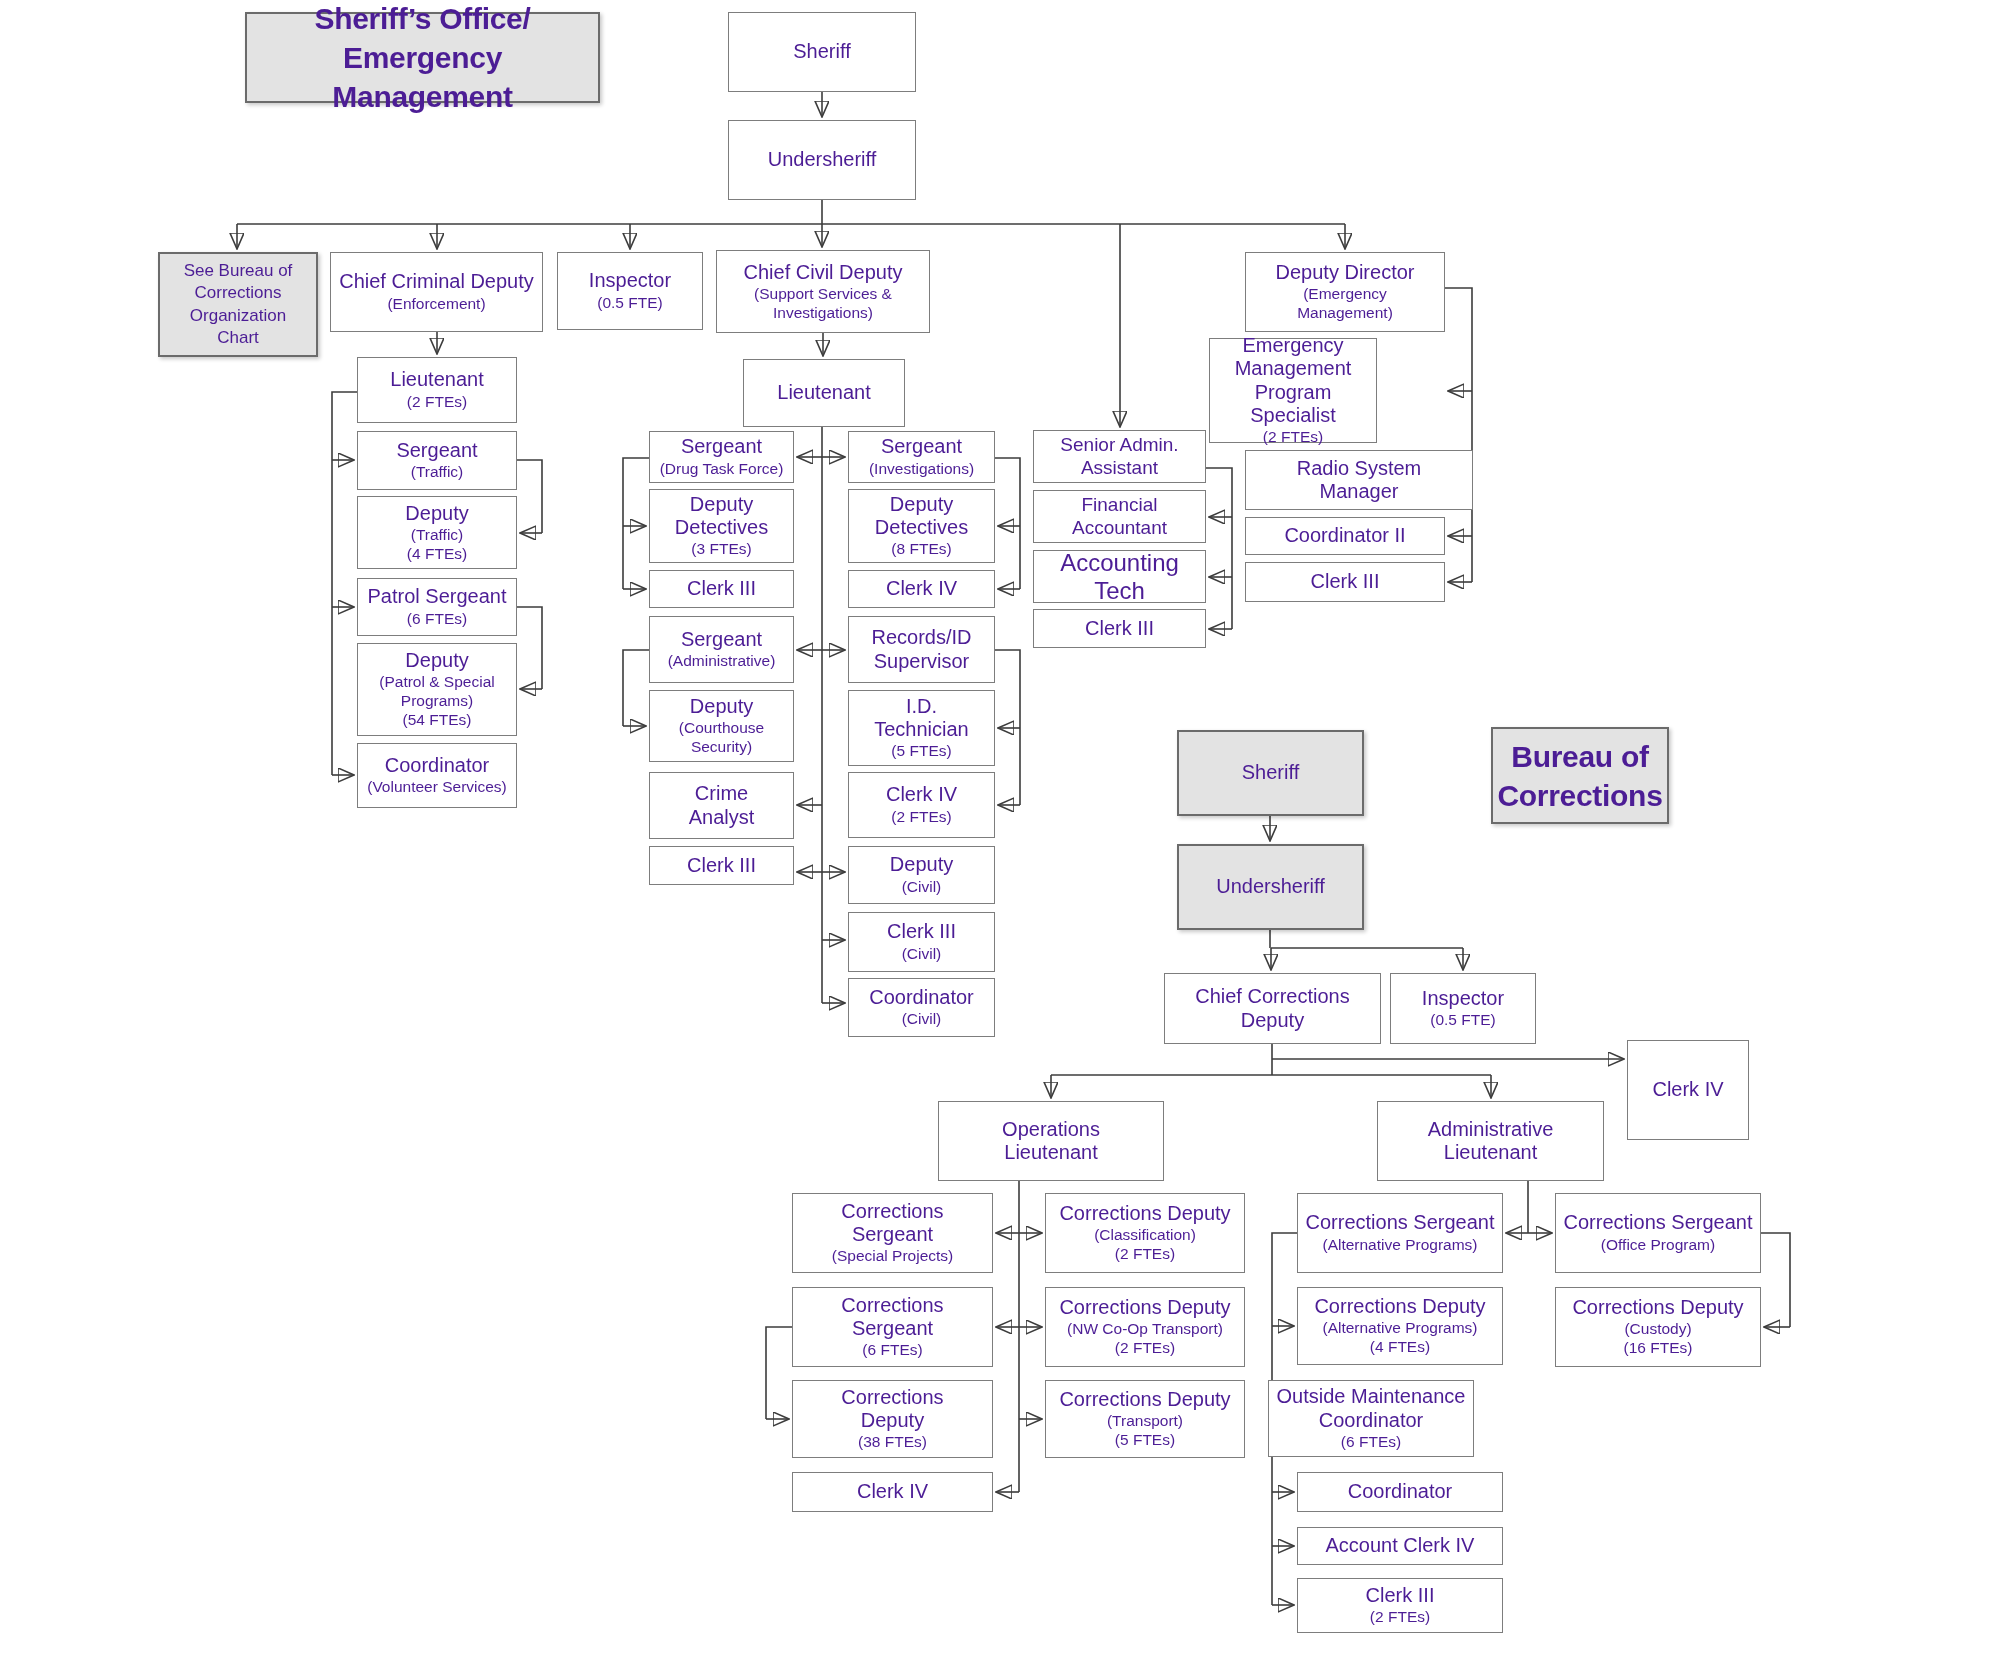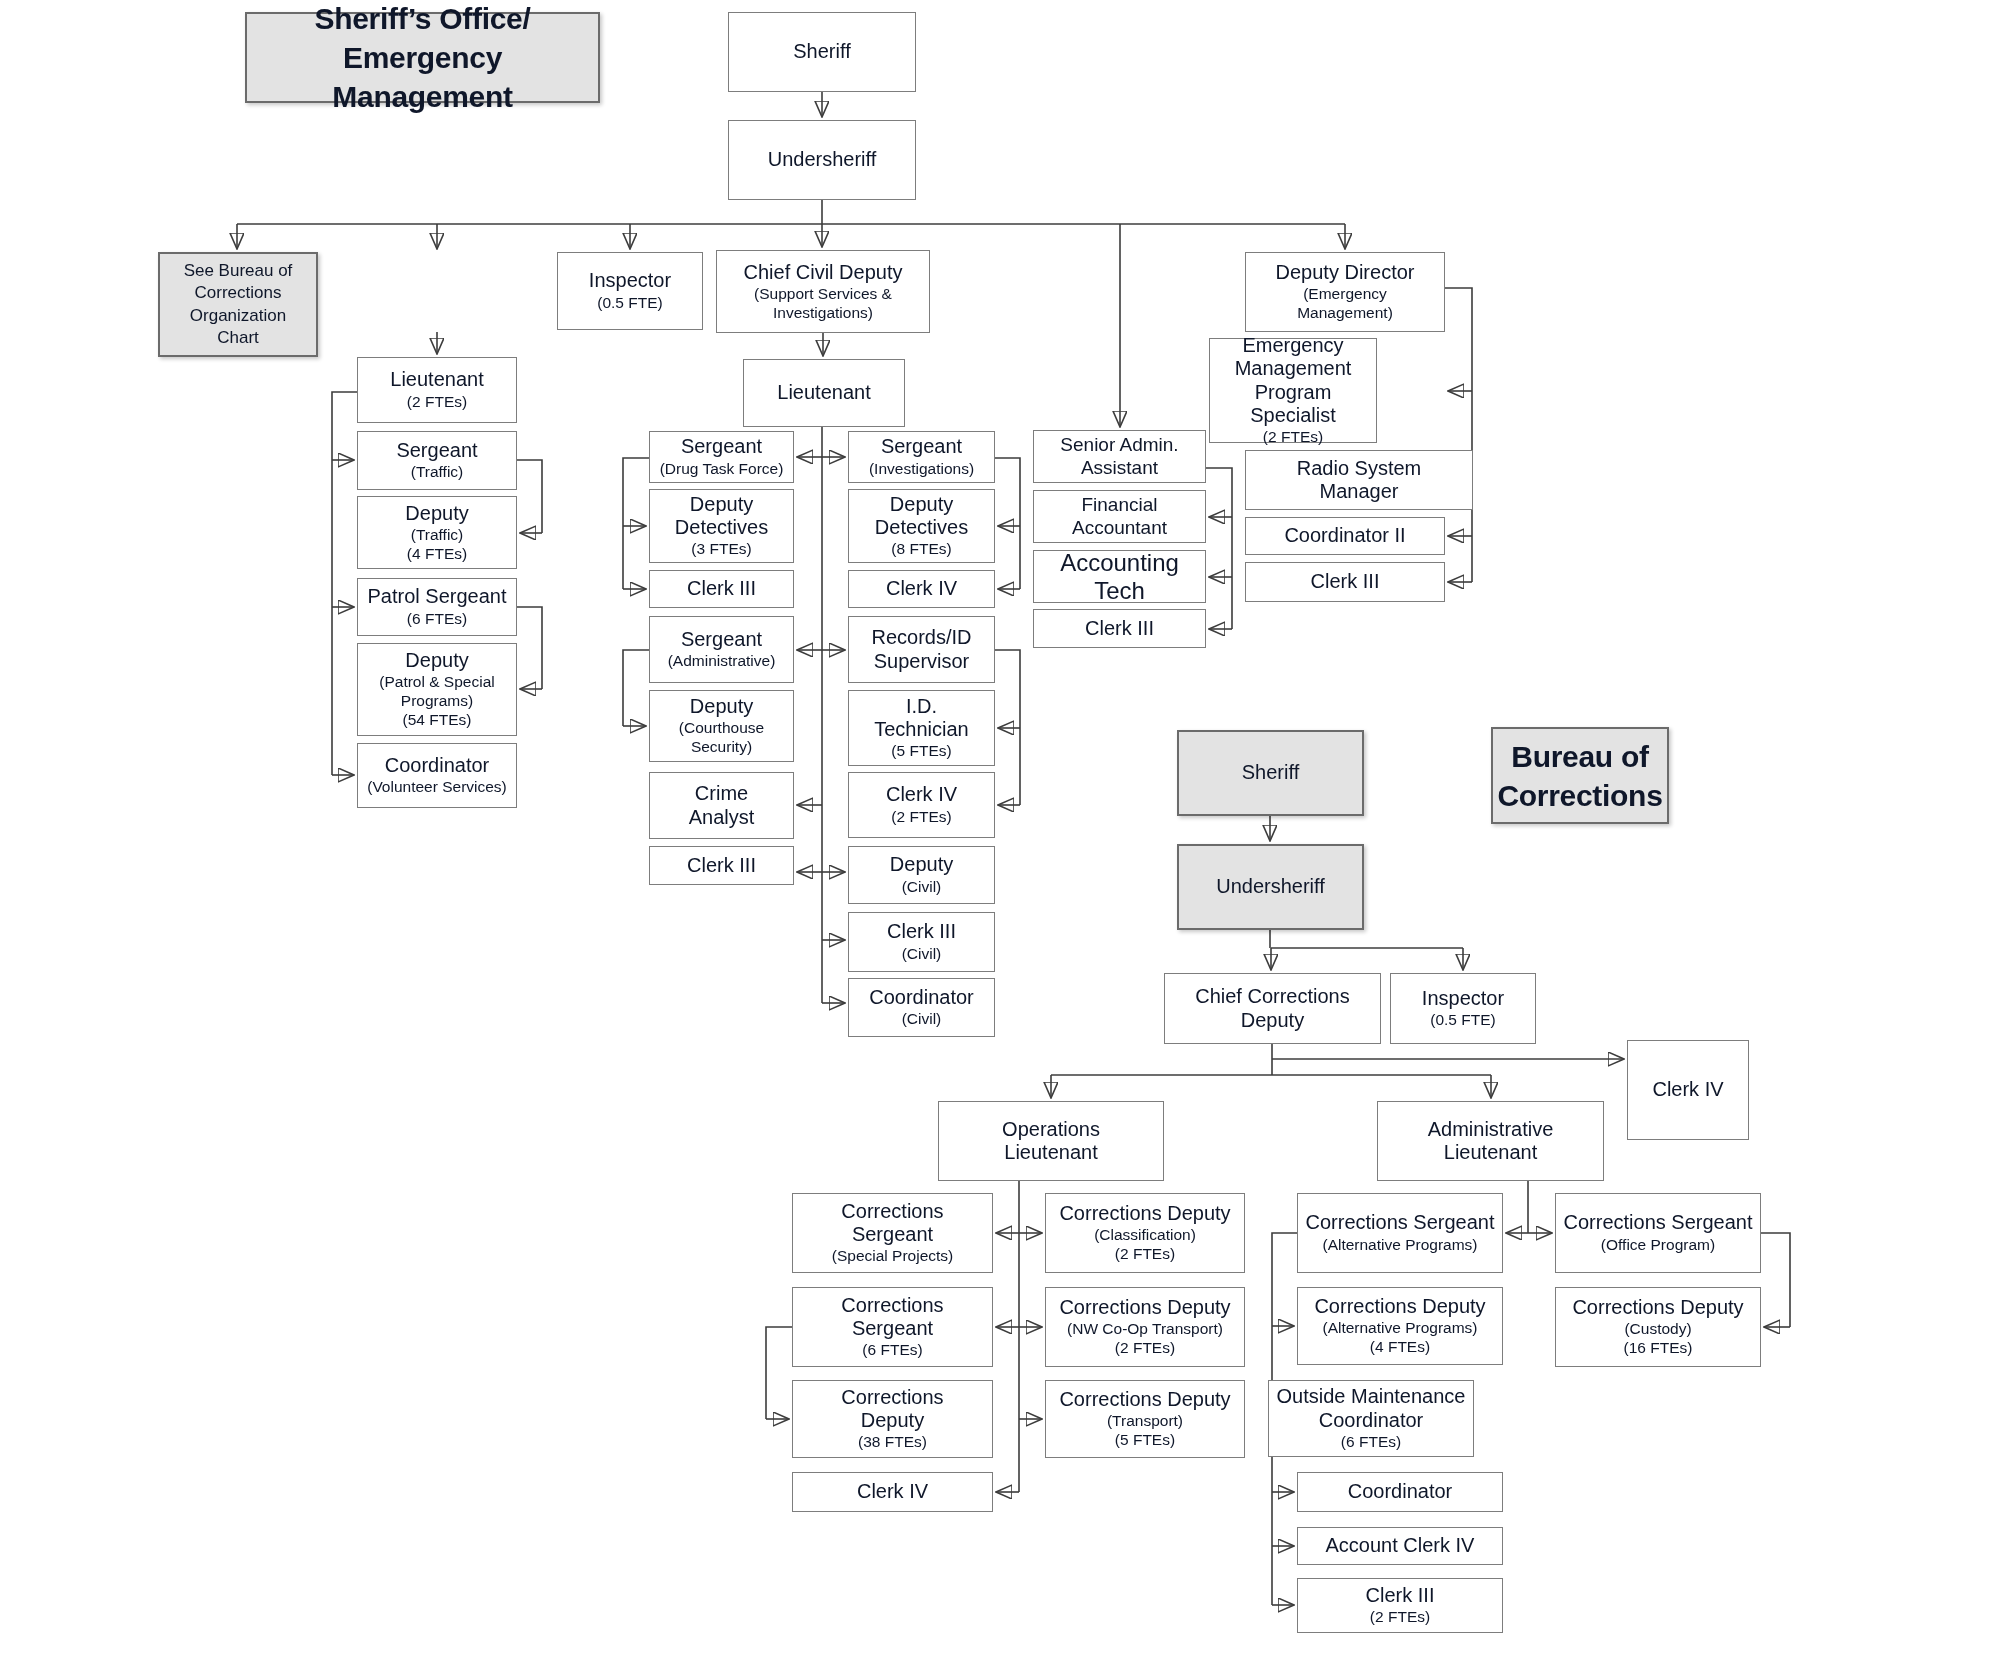--- a/index.html
+++ b/index.html
@@ -1,18 +1,18 @@
 <!DOCTYPE html>
 <html><head>
 <meta charset="utf-8">
 <style>
   html,body { margin:0; padding:0; background:#ffffff; }
   #chart {
     position:relative; width:2000px; height:1656px; background:#ffffff;
-    font-family:"Liberation Sans", sans-serif; color:#0f172a;
+    font-family:"Liberation Sans", sans-serif; color:#4c1d95;
   }
   .node {
     position:absolute; box-sizing:border-box;
     display:flex; flex-direction:column; align-items:center; justify-content:center;
     background:#ffffff; border:1.5px solid #7d7d7d; text-align:center; padding:2px 4px;
   }
   .node .t { white-space:pre-line; font-size:20px; line-height:1.16; }
   .node .s { white-space:pre-line; font-size:15.5px; line-height:1.22; margin-top:1px; }
   .gray { background:#e3e3e3; border:2px solid #6b6b6b; box-shadow:2px 2px 4px rgba(0,0,0,.22); }
   .big .t { font-size:30px; font-weight:bold; line-height:1.3; letter-spacing:-0.3px; }
@@ -130,20 +130,24 @@
   <div class="node" style="left:728px;top:120px;width:188px;height:80px">
       <span class="t">Undersheriff</span>
     </div>
 
   <div class="node gray see" style="left:158px;top:252px;width:160px;height:105px">
       <span class="t">See Bureau of
 Corrections
 Organization
 Chart</span>
     </div>
+  <div class="node" style="left:330px;top:252px;width:213px;height:80px">
+      <span class="t">Chief Criminal Deputy</span>
+      <span class="s">(Enforcement)</span>
+    </div>
   <div class="node" style="left:557px;top:252px;width:146px;height:78px">
       <span class="t">Inspector</span>
       <span class="s">(0.5 FTE)</span>
     </div>
   <div class="node" style="left:716px;top:250px;width:214px;height:83px">
       <span class="t">Chief Civil Deputy</span>
       <span class="s">(Support Services &amp;
 Investigations)</span>
     </div>
   <div class="node" style="left:1245px;top:252px;width:200px;height:80px">

